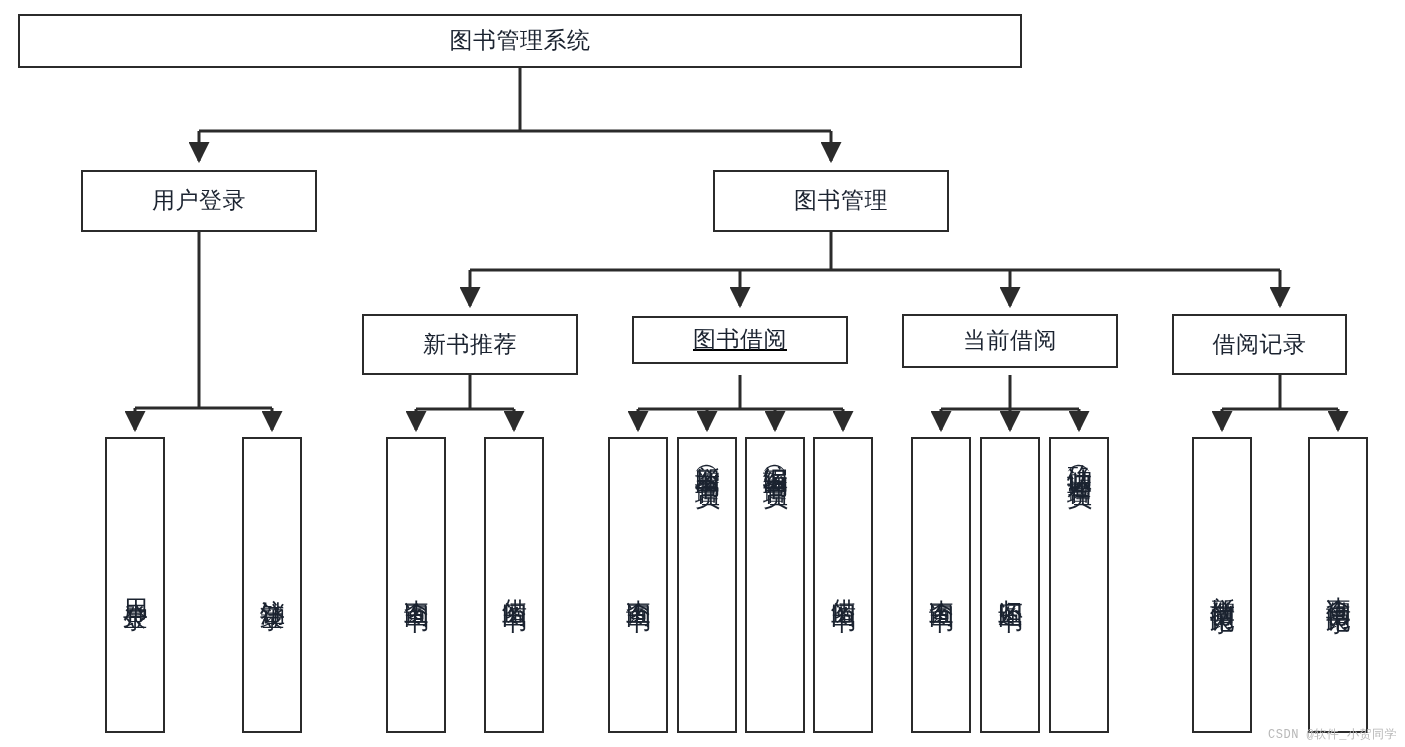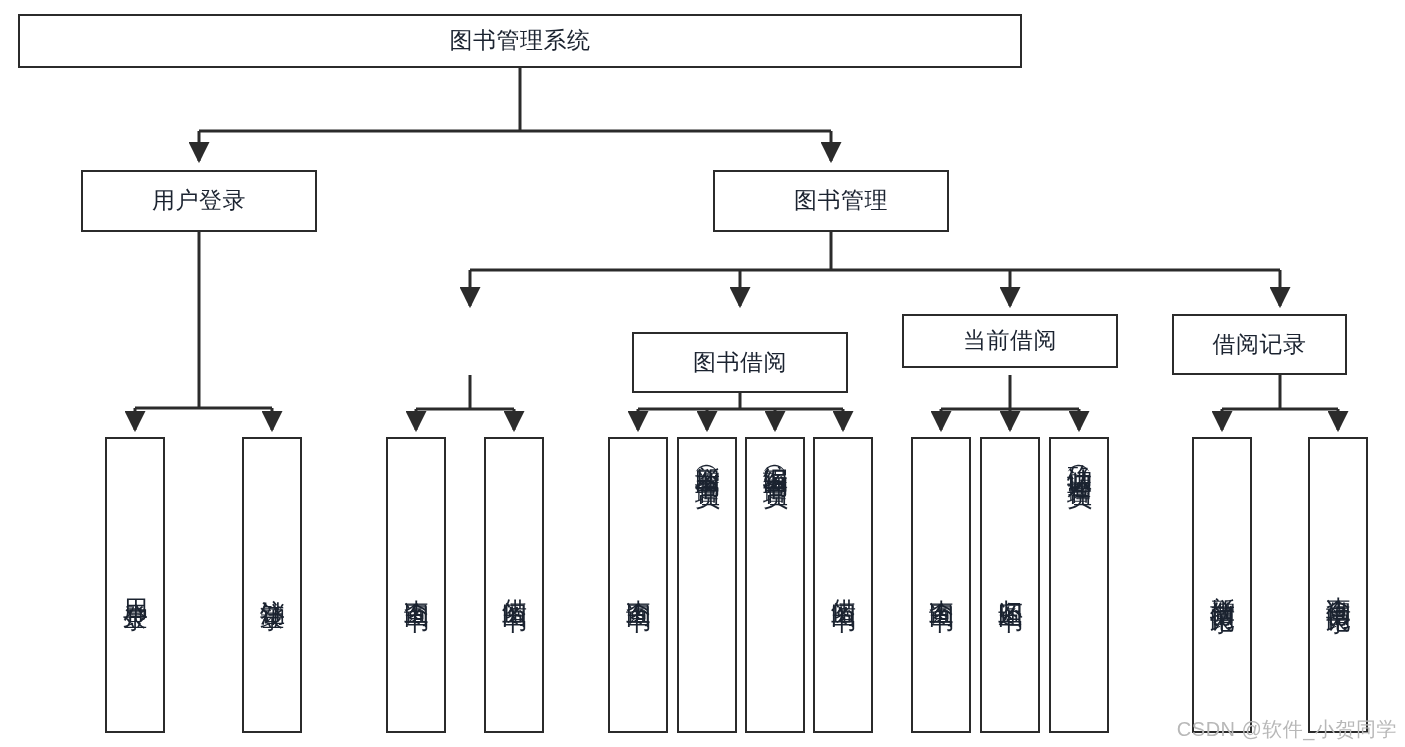--- a/index.html
+++ b/index.html
@@ -66,23 +66,23 @@
     height: auto;
   }
   .node.vert.centered {
     align-items: center;
     padding-top: 0;
   }
   .watermark {
     position: absolute;
     right: 8px;
     bottom: 4px;
-    font-size: 20px;
+    font-size: 12px;
     color: #b8b8b8;
-    font-family: Liberation Sans, sans-serif;
+    font-family: Liberation Mono, monospace;
     letter-spacing: 0.5px;
     z-index: 5;
     white-space: nowrap;
   }
 </style>
 </head>
 <body>
 
 <div id="diagram-canvas">
 
@@ -141,22 +141,25 @@
   </div>
 
   <div class="node horiz" style="left:81px; top:170px; width:236px; height:62px;">
     <span class="node-label">用户登录</span>
   </div>
 
   <div class="node horiz" style="left:713px; top:170px; width:236px; height:62px;padding-left:20px;">
     <span class="node-label">图书管理</span>
   </div>
 
-
-  <div class="node horiz" style="left:632px; top:332px; width:216px; height:61px;">
+  <div class="node horiz" style="left:362px; top:314px; width:216px; height:61px;">
+    <span class="node-label">新书推荐</span>
+  </div>
+
+  <div class="node horiz" style="left:632px; top:316px; width:216px; height:48px;text-decoration:underline;">
     <span class="node-label">图书借阅</span>
   </div>
 
   <div class="node horiz" style="left:902px; top:314px; width:216px; height:54px;">
     <span class="node-label">当前借阅</span>
   </div>
 
   <div class="node horiz" style="left:1172px; top:314px; width:175px; height:61px;">
     <span class="node-label">借阅记录</span>
   </div>

